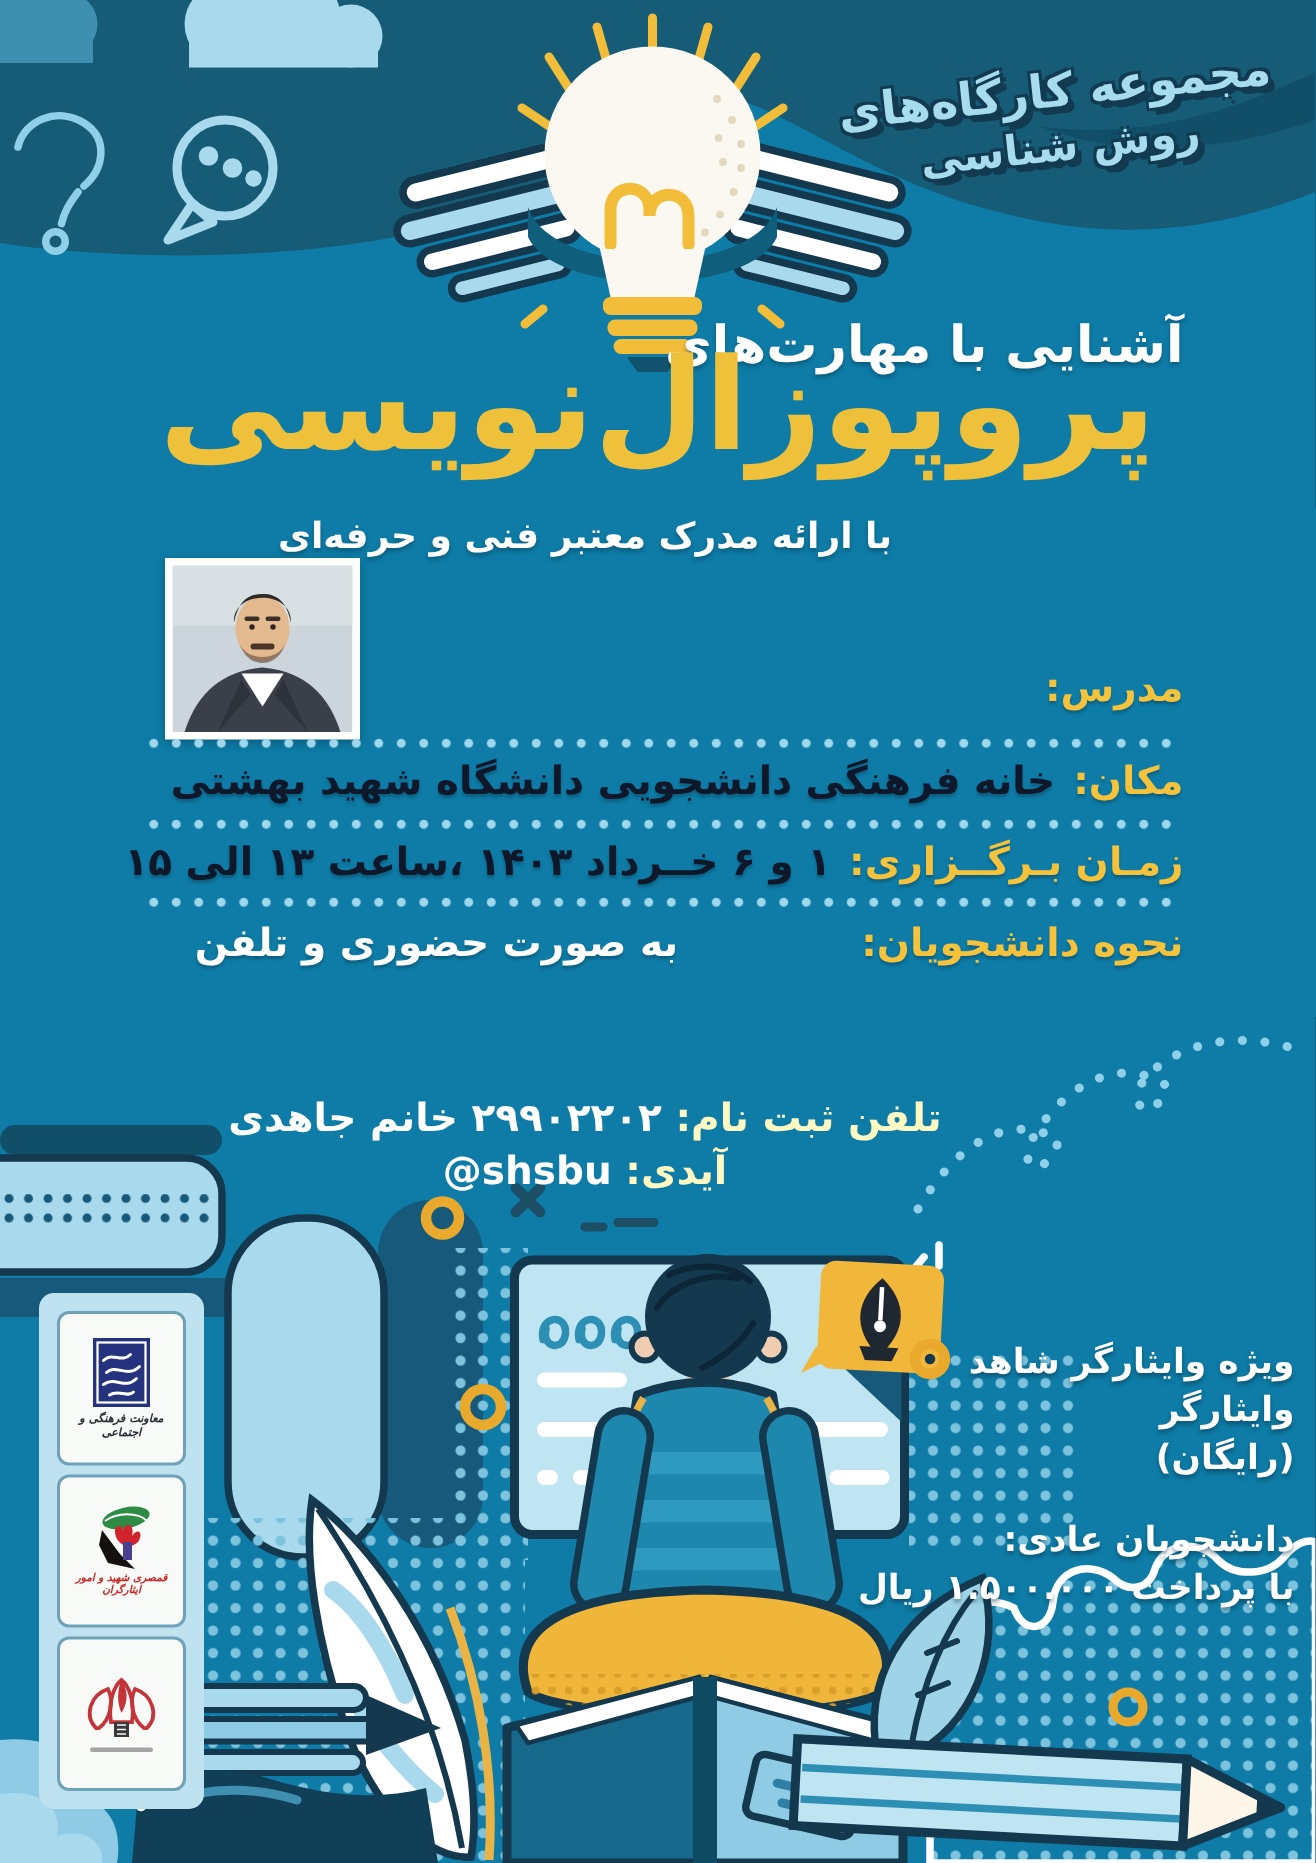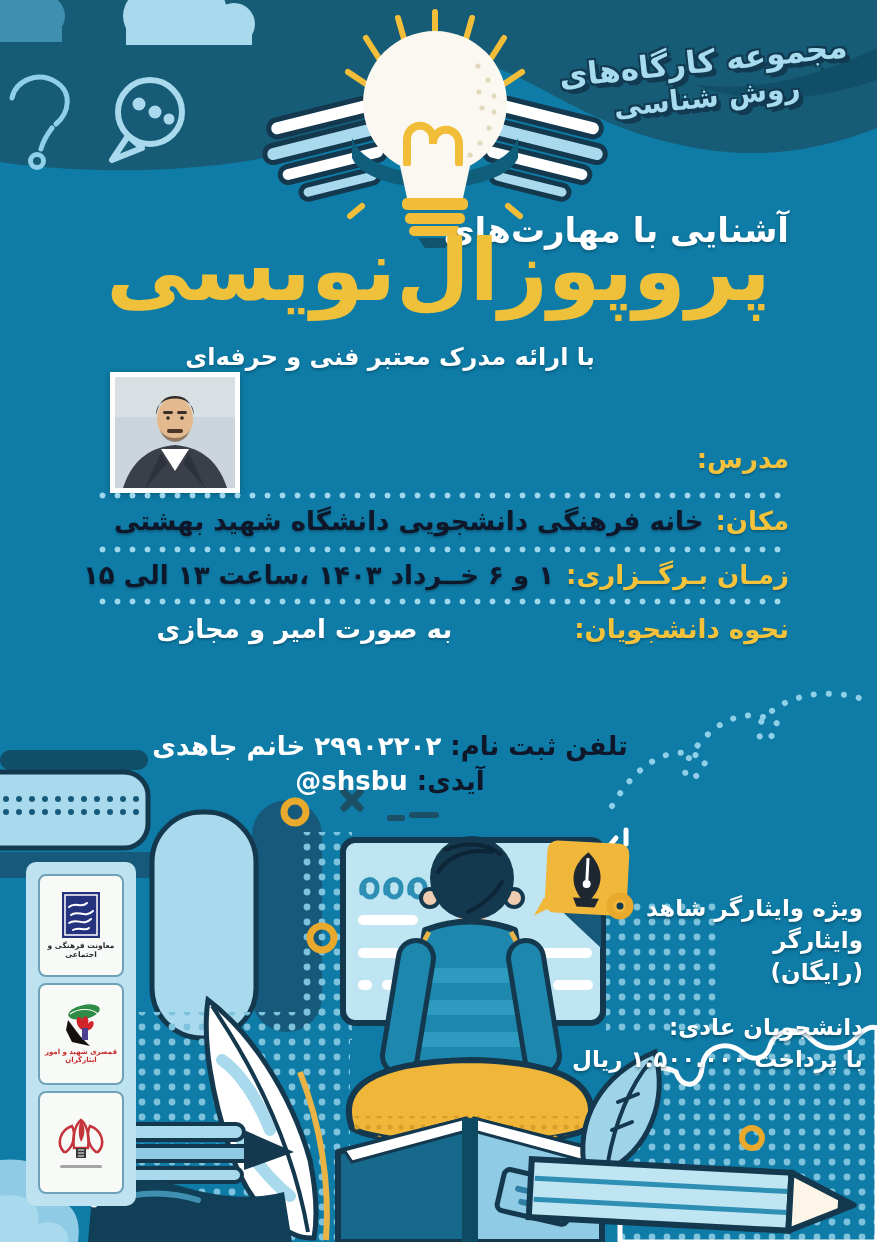--- a/index.html
+++ b/index.html
@@ -42,32 +42,32 @@
   .row .val{color:#fff; text-shadow:0 2px 2px rgba(8,45,66,.35);}
   .row .val.blue{color:#0f172a;}
   .row4 .val{margin-inline-start:110px;}
   .sep{position:absolute; left:95px; right:88px; height:7px; z-index:2;
     background-image:radial-gradient(circle,#9FD8EC 2.6px,transparent 3.3px);
     background-size:15px 7px; background-repeat:repeat-x;}
 
   
   .contact{top:729px; left:100px; width:580px; text-align:center; direction:rtl;
     font-weight:bold; font-size:26px; line-height:1.35; white-space:nowrap;}
-  .contact .lbl{color:#0f172a;}
+  .contact .lbl{color:#fef9c3;}
   .contact .val{color:#fff;}
 
   
   .fees{top:892px; right:14px; width:300px; direction:rtl; text-align:right;
     color:#fff; font-weight:bold; font-size:23px; line-height:1.4;
     text-shadow:0 2px 3px rgba(8,45,66,.5);}
   .fees .gap{height:22px;}
 
   
   .logo-strip{top:862px; left:26px; width:110px; height:344px; background:#BFE2F0; border-radius:10px;
-    display:flex; flex-direction:column; padding:12px; gap:6px;}
+    display:flex; flex-direction:column; padding:12px; gap:6px;font-style:italic;}
   .logo-box{background:#F8FAF8; border:2px solid #6FA2B9; border-radius:8px; flex:1;
     display:flex; flex-direction:column; align-items:center; justify-content:center; padding:3px; overflow:hidden;}
   .logo-box .cap{font-size:7.5px; font-weight:bold; color:#2b2b33; direction:rtl; text-align:center; line-height:1.2; margin-top:2px;}
   .logo-box .cap.red{color:#C62828; font-size:7px;}
   .logo-box .squig{width:42px; height:3px; margin-top:3px; border-radius:2px; background:#777; opacity:.65;}
 </style>
 </head>
 <body>
 
 <div class="poster">
@@ -352,21 +352,21 @@
   <div class="sep" style="top:546px"></div>
 
   <div class="row" style="top:560px">
     <span class="lbl">زمـان بـرگــزاری:</span>
     <span class="val blue">۱ و ۶ خــرداد ۱۴۰۳ ،ساعت ۱۳ الی ۱۵</span>
   </div>
   <div class="sep" style="top:598px"></div>
 
   <div class="row row4" style="top:614px">
     <span class="lbl">نحوه دانشجویان:</span>
-    <span class="val">به صورت امیر و مجازی</span>
+    <span class="val">به صورت حضوری و تلفن</span>
   </div>
 
   <div class="layer contact">
     <div>
       <span class="lbl">تلفن ثبت نام:</span>
       <span class="val">۲۹۹۰۲۲۰۲ خانم جاهدی</span>
     </div>
     <div>
       <span class="lbl">آیدی:</span>
       <span class="val" dir="ltr">@shsbu</span>

